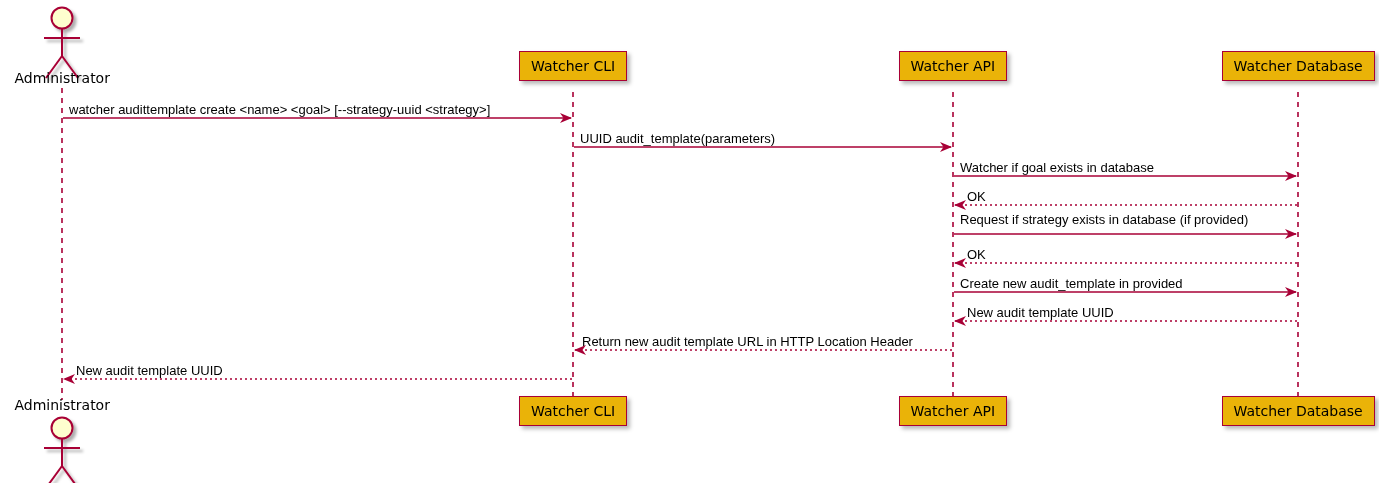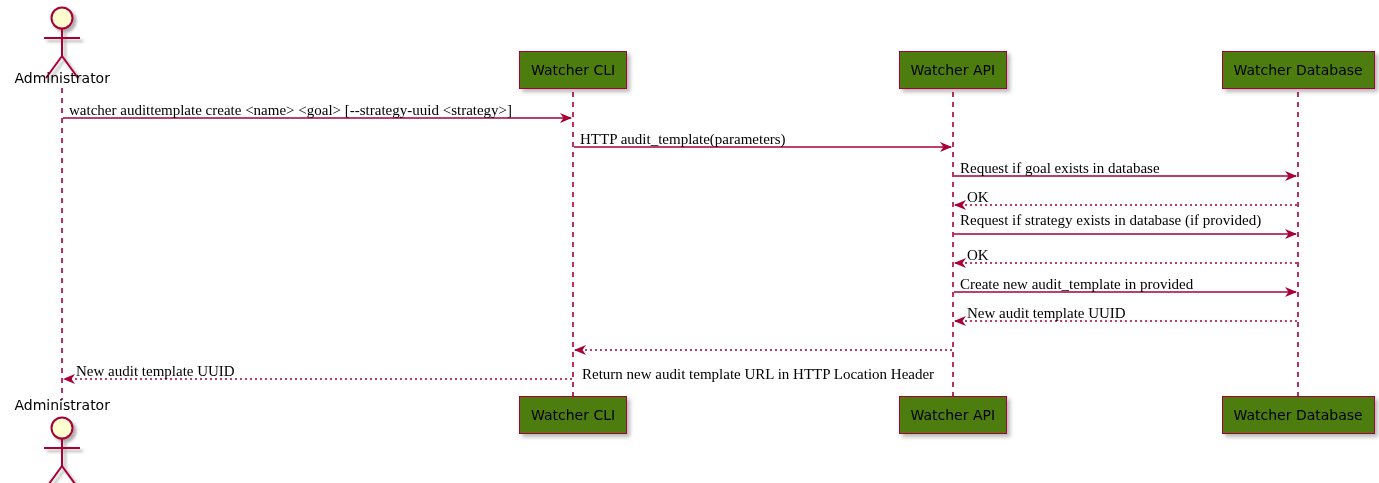--- a/index.html
+++ b/index.html
@@ -15,39 +15,39 @@
     overflow: hidden;
   }
   #diagram {
     position: absolute;
     left: 0; top: 0;
     width: 1379px;
     height: 483px;
   }
   .msg-label {
     position: absolute;
-    font-family: Liberation Serif, serif;
-    font-size: 15px;
+    font-family: Liberation Sans, sans-serif;
+    font-size: 13px;
     color: #000000;
     white-space: nowrap;
     line-height: 14px;
   }
   .participant-box {
     position: absolute;
     box-sizing: border-box;
-    background: #4d7c0f;
+    background: #eab308;
     border: 1.5px solid #A80036;
     color: #000000;
     font-family: "DejaVu Sans", sans-serif;
     font-size: 14px;
     display: flex;
     align-items: center;
     justify-content: center;
     box-shadow: 3px 3px 4px rgba(0,0,0,0.28);
-    height: 38px;
+    height: 30px;
   }
   .actor-label {
     position: absolute;
     font-family: "DejaVu Sans", sans-serif;
     font-size: 14px;
     color: #000000;
     white-space: nowrap;
   }
 </style>
 </head>
@@ -115,23 +115,23 @@
   <div class="participant-box" id="pbox-top-api" style="top: 51px; padding: 0px 11px; left: 898.5px;">Watcher API</div>
   <div class="participant-box" id="pbox-top-db" style="top: 51px; padding: 0px 11px; left: 1221.5px;">Watcher Database</div>
 
   
   <div class="participant-box" id="pbox-bot-cli" style="top: 396px; padding: 0px 11px; left: 519px;">Watcher CLI</div>
   <div class="participant-box" id="pbox-bot-api" style="top: 396px; padding: 0px 11px; left: 898.5px;">Watcher API</div>
   <div class="participant-box" id="pbox-bot-db" style="top: 396px; padding: 0px 11px; left: 1221.5px;">Watcher Database</div>
 
   <div id="message-labels">
       <div class="msg-label" style="left: 69px; top: 103px;">watcher audittemplate create &lt;name&gt; &lt;goal&gt; [--strategy-uuid &lt;strategy&gt;]</div>
-      <div class="msg-label" style="left: 580px; top: 132px;">HTTP audit_template(parameters)</div>
-      <div class="msg-label" style="left: 960px; top: 161px;">Request if goal exists in database</div>
+      <div class="msg-label" style="left: 580px; top: 132px;">UUID audit_template(parameters)</div>
+      <div class="msg-label" style="left: 960px; top: 161px;">Watcher if goal exists in database</div>
       <div class="msg-label" style="left: 967px; top: 190px;">OK</div>
       <div class="msg-label" style="left: 960px; top: 213px;">Request if strategy exists in database (if provided)</div>
       <div class="msg-label" style="left: 967px; top: 248px;">OK</div>
       <div class="msg-label" style="left: 960px; top: 277px;">Create new audit_template in provided</div>
       <div class="msg-label" style="left: 967px; top: 306px;">New audit template UUID</div>
-      <div class="msg-label" style="left: 582px; top: 335px; margin-top: 32px;">Return new audit template URL in HTTP Location Header</div>
+      <div class="msg-label" style="left: 582px; top: 335px;">Return new audit template URL in HTTP Location Header</div>
       <div class="msg-label" style="left: 76px; top: 364px;">New audit template UUID</div>
     </div>
 </div>
 
 </body></html>

